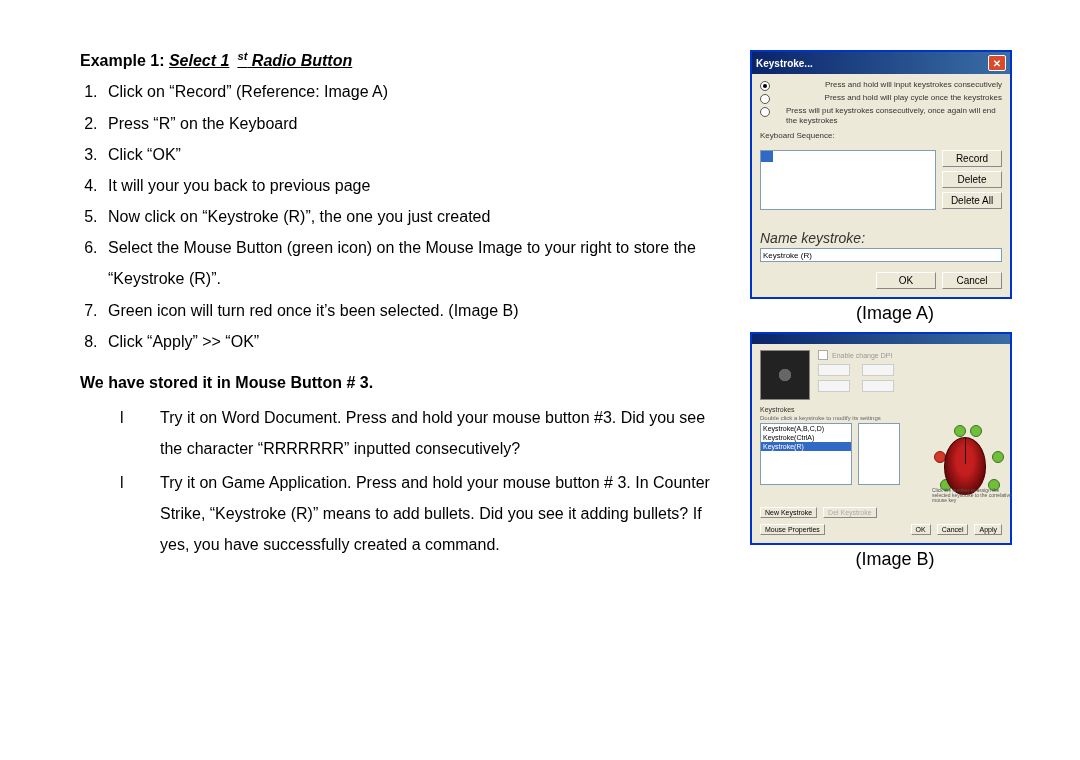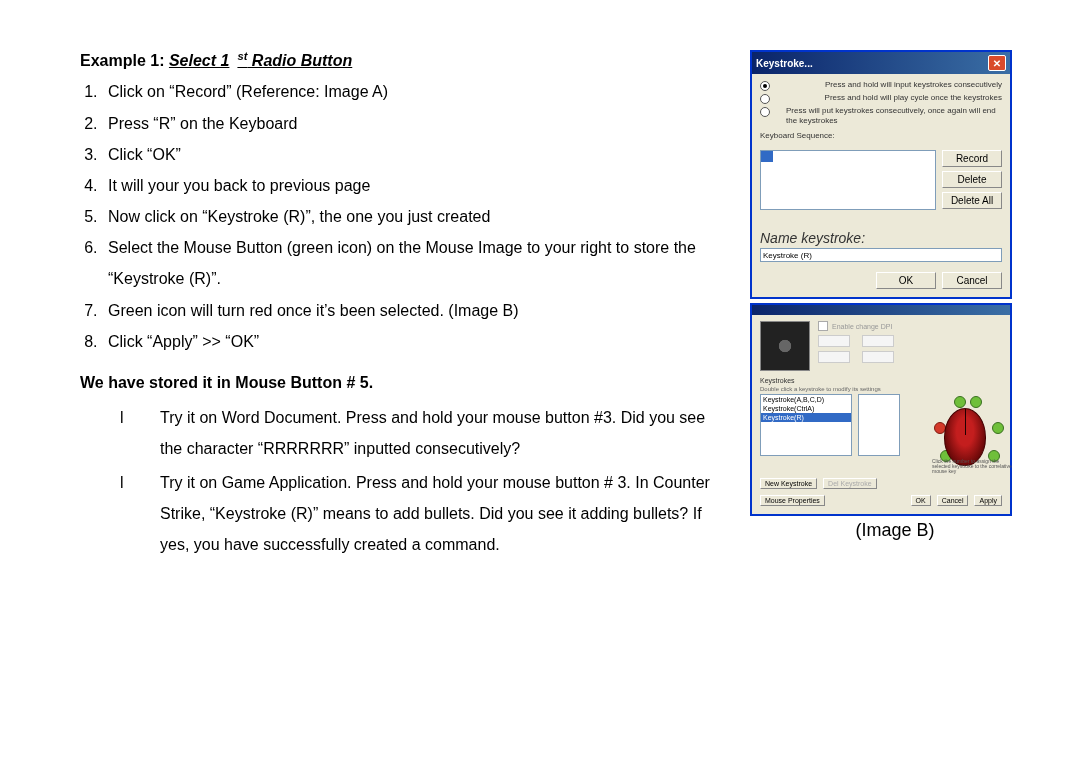--- a/index.html
+++ b/index.html
@@ -201,21 +201,21 @@
       <li>Click on “Record” (Reference:    Image A)</li>
       <li>Press “R” on the Keyboard</li>
       <li>Click “OK”</li>
       <li>It will your you back to previous page</li>
       <li>Now click on “Keystroke (R)”, the one you just created</li>
       <li>Select the Mouse Button (green icon) on the Mouse Image to your right to store the “Keystroke (R)”.</li>
       <li>Green icon will turn red once it’s been selected. (Image B)</li>
       <li>Click “Apply” &gt;&gt; “OK”</li>
     </ol>
 
-    <div class="bold-block">We have stored it in Mouse Button # 5.</div>
+    <div class="bold-block">We have stored it in Mouse Button # 3.</div>
 
     <div class="sub-list">
       <div class="sub-item">
         <div class="bullet">l</div>
         <div class="sub-text">Try it on Word Document.    Press and hold your mouse button #3. Did you see the character “RRRRRRR” inputted consecutively?</div>
       </div>
       <div class="sub-item">
         <div class="bullet">l</div>
         <div class="sub-text">Try it on Game Application.    Press and hold your mouse button # 3. In Counter Strike, “Keystroke (R)” means to add bullets.    Did you see it adding bullets?    If yes, you have successfully created a command.</div>
       </div>
@@ -255,20 +255,21 @@
           </div>
         </div>
         <div class="name-label">Name keystroke:</div>
         <input class="name-input" value="Keystroke (R)" style="">
         <div class="dlg-bottom">
           <div class="winbtn">OK</div>
           <div class="winbtn">Cancel</div>
         </div>
       </div>
     </div>
+    <div class="caption">(Image A)</div>
 
     <div class="dialogB">
       <div class="titlebarB"></div>
       <div class="dialogB-body">
         <div class="topB">
           <div class="fan"></div>
           <div class="dpi-area">
             <div class="dpi-row">
               <div class="chk"></div>
               <span>Enable change DPI</span>

